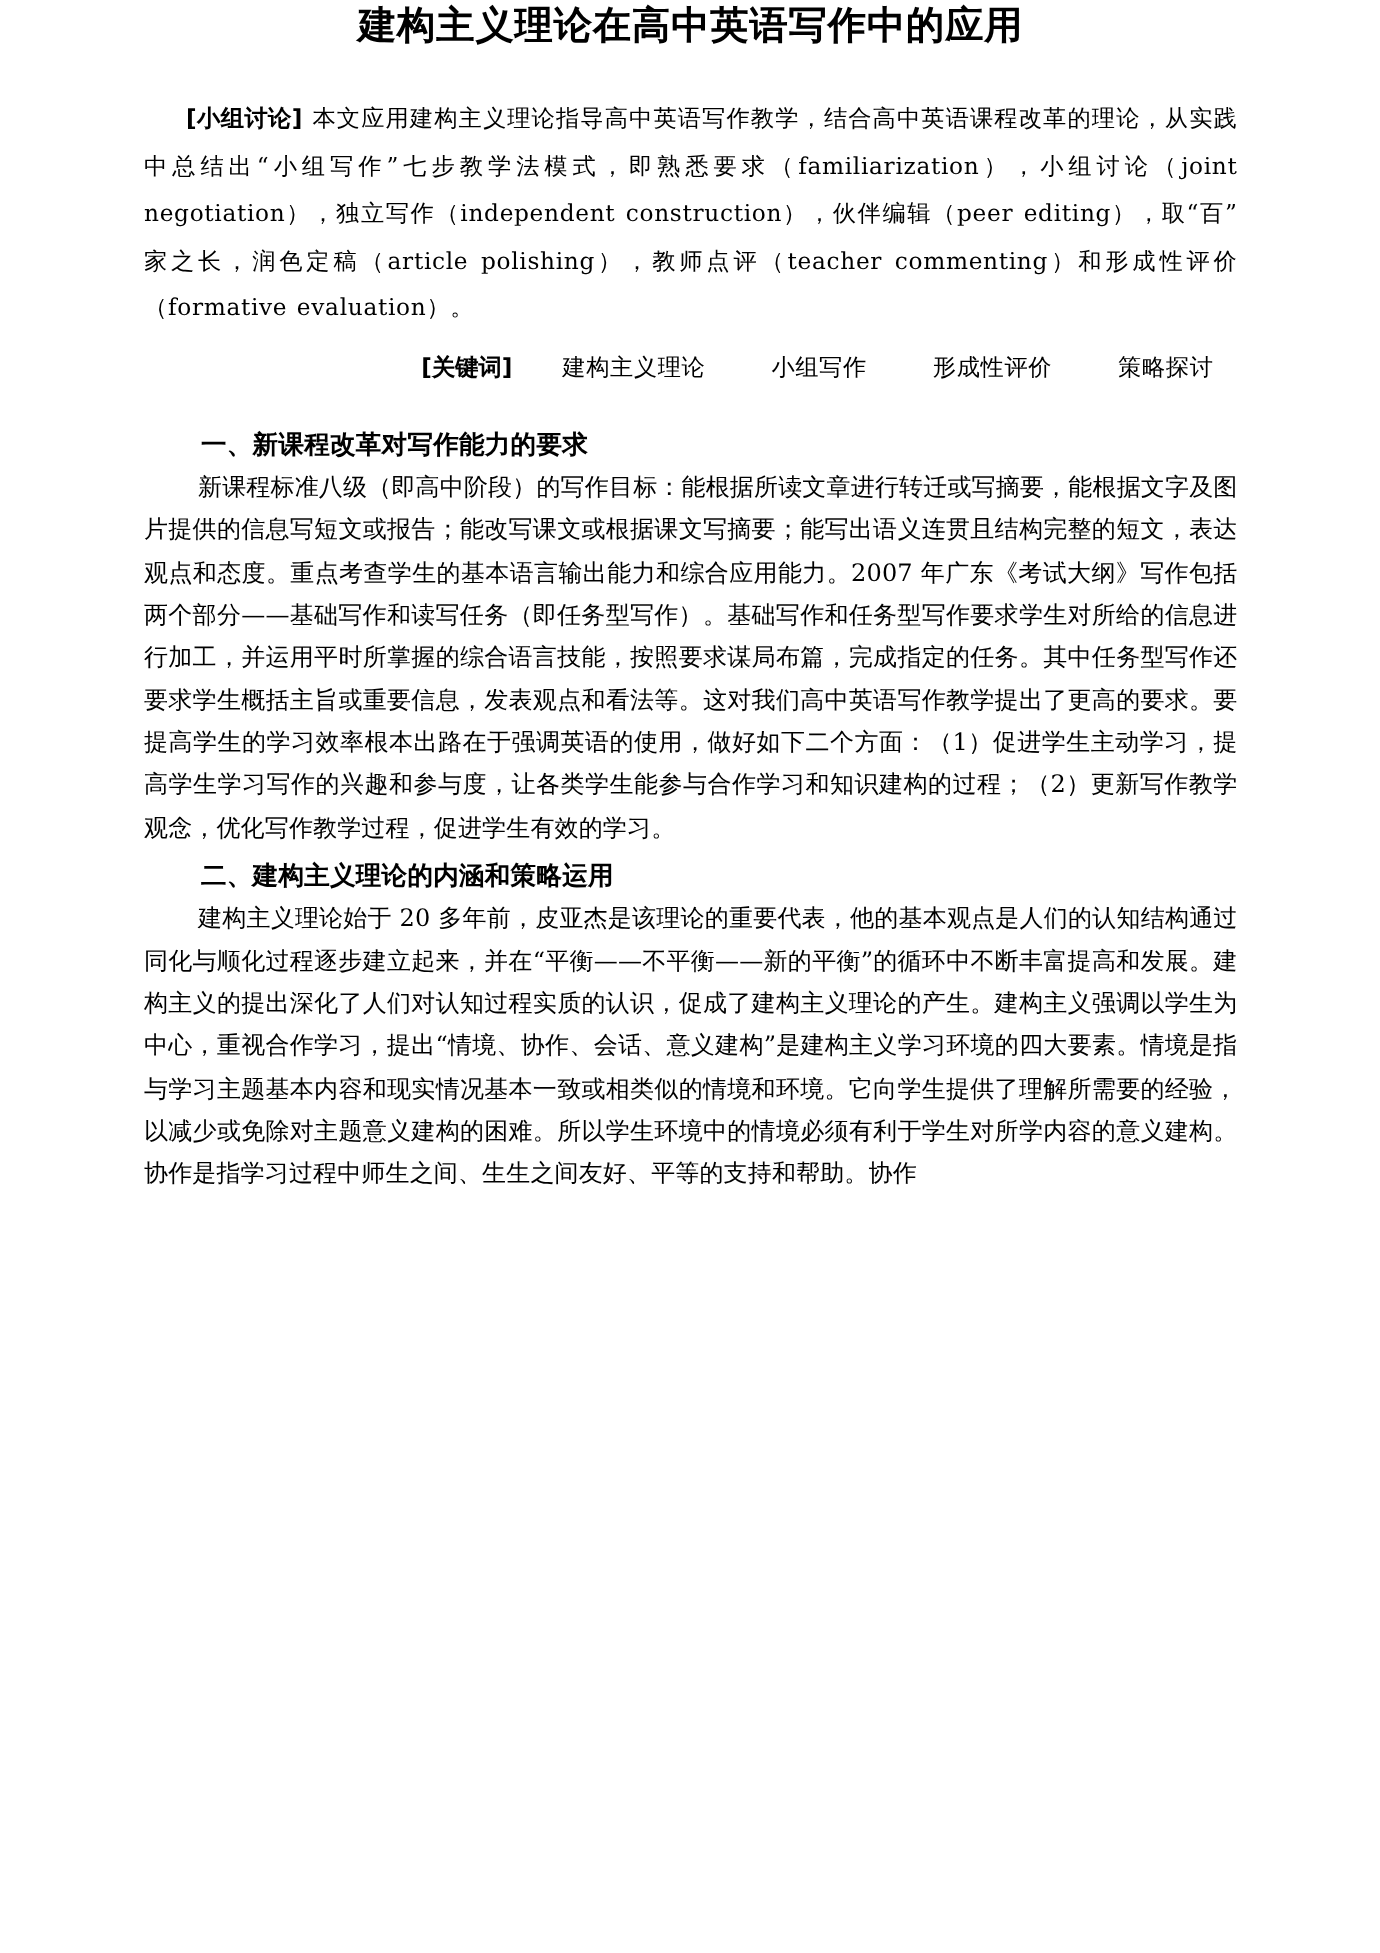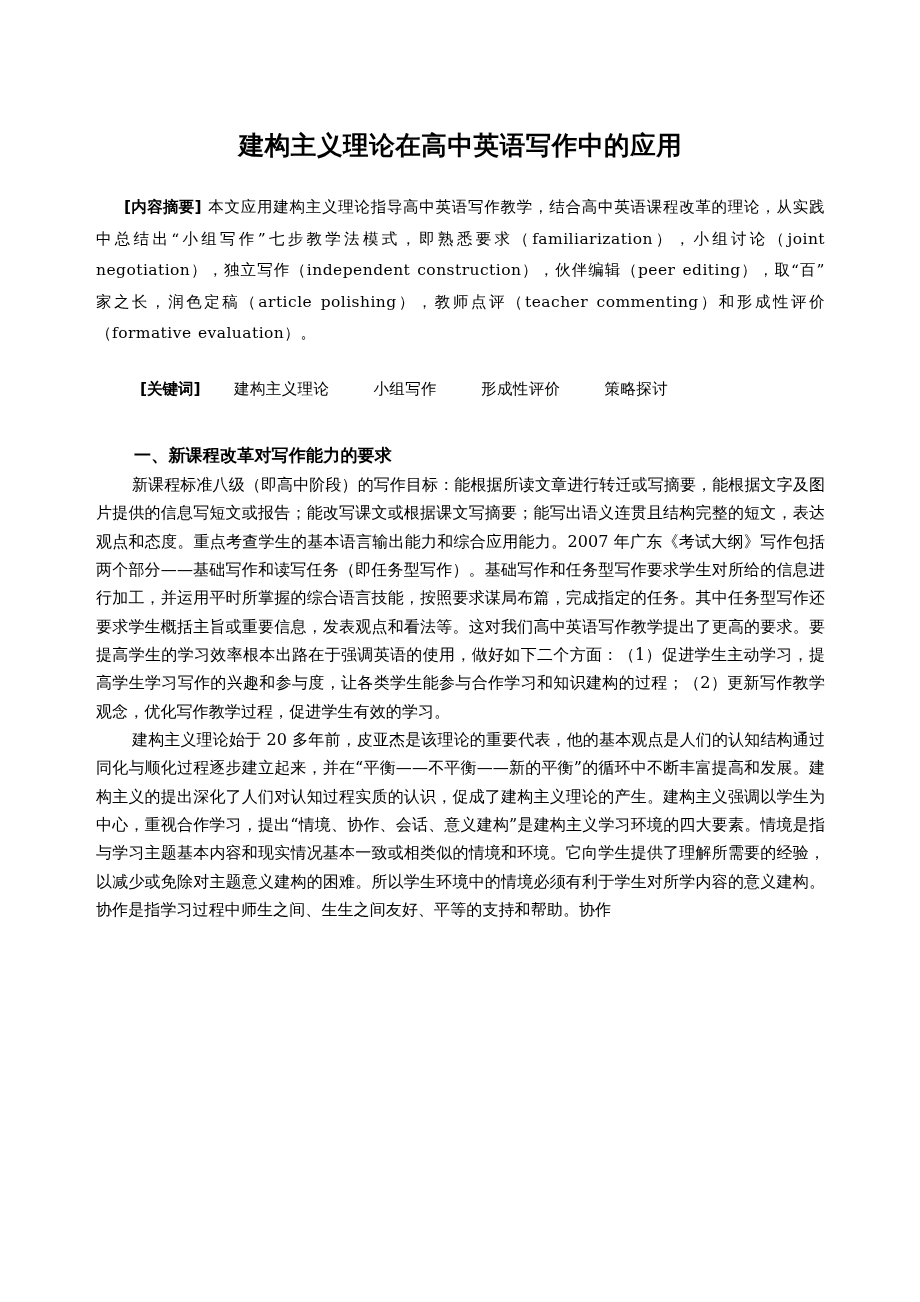--- a/index.html
+++ b/index.html
@@ -31,21 +31,20 @@
   .content {
     position: absolute;
     left: 96px;
     top: 0;
     width: 729px;        
   }
 
   
   .doc-title {
     margin: 0;
-    padding-top: 128px;
     text-align: center;
     font-family: "DejaVu Sans", "Liberation Sans", sans-serif;
     font-weight: bold;
     font-size: 25.5px;
     line-height: 34px;
     letter-spacing: 0.6px;
     color: #000;
   }
 
   
@@ -82,41 +81,42 @@
     letter-spacing: 0.45px;
     word-spacing: 1px;
   }
   .marker {
     font-family: "DejaVu Sans", "Liberation Sans", sans-serif;
     font-weight: bold;
     letter-spacing: 0;
   }
 
   .keywords {
-    margin: 16px;
+    margin: 0;
     padding-top: 9px;
     font-size: 15.5px;
     line-height: 28px;
     text-indent: 28px;
     letter-spacing: 0.4px;
+    text-align: right;
   }
   .keywords .kw {
     display: inline-block;
     padding-right: 16px;
   }
   .keywords .kw:first-of-type {
     padding-left: 6px;
   }
 
   
   .section-heading {
     margin: 0;
     padding-top: 24px;
     padding-bottom: 0;
-    font-family: Liberation Mono, monospace;
+    font-family: Liberation Serif, serif;
     font-weight: bold;
     font-size: 17px;
     line-height: 28.4px;
     text-indent: 38px;
     letter-spacing: 0.2px;
   }
   .section-heading.tight {
     padding-top: 4px;
   }
 
@@ -135,31 +135,32 @@
 <body>
 
 <div class="page">
   <div class="content">
 
     <h1 class="doc-title">建构主义理论在高中英语写作中的应用</h1>
 
 
     <div class="abstract-block">
       <p class="abstract">
-        <span class="marker">[内容摘要]</span>
+        <span class="marker">[小组讨论]</span>
         <span>本文应用建构主义理论指导高中英语写作教学，结合高中英语课程改革的理论，从实践中总结出“小组写作”七步教学法模式，即熟悉要求（familiarization），小组讨论（joint negotiation），独立写作（independent construction），伙伴编辑（peer editing），取“百”家之长，润色定稿（article polishing），教师点评（teacher commenting）和形成性评价（formative evaluation）。</span>
       </p>
       <p class="keywords">
         <span class="marker">[关键词]</span>
         <span class="kw">建构主义理论</span><span class="kw">小组写作</span><span class="kw">形成性评价</span><span class="kw">策略探讨</span>
       </p>
     </div>
 
     <h2 class="section-heading">一、新课程改革对写作能力的要求</h2>
 
     <p class="body-para">新课程标准八级（即高中阶段）的写作目标：能根据所读文章进行转迁或写摘要，能根据文字及图片提供的信息写短文或报告；能改写课文或根据课文写摘要；能写出语义连贯且结构完整的短文，表达观点和态度。重点考查学生的基本语言输出能力和综合应用能力。2007 年广东《考试大纲》写作包括两个部分——基础写作和读写任务（即任务型写作）。基础写作和任务型写作要求学生对所给的信息进行加工，并运用平时所掌握的综合语言技能，按照要求谋局布篇，完成指定的任务。其中任务型写作还要求学生概括主旨或重要信息，发表观点和看法等。这对我们高中英语写作教学提出了更高的要求。要提高学生的学习效率根本出路在于强调英语的使用，做好如下二个方面：（1）促进学生主动学习，提高学生学习写作的兴趣和参与度，让各类学生能参与合作学习和知识建构的过程；（2）更新写作教学观念，优化写作教学过程，促进学生有效的学习。</p>
 
 
+    <h2 class="section-heading tight">二、建构主义理论的内涵和策略运用</h2>
 
     <p class="body-para">建构主义理论始于 20 多年前，皮亚杰是该理论的重要代表，他的基本观点是人们的认知结构通过同化与顺化过程逐步建立起来，并在“平衡——不平衡——新的平衡”的循环中不断丰富提高和发展。建构主义的提出深化了人们对认知过程实质的认识，促成了建构主义理论的产生。建构主义强调以学生为中心，重视合作学习，提出“情境、协作、会话、意义建构”是建构主义学习环境的四大要素。情境是指与学习主题基本内容和现实情况基本一致或相类似的情境和环境。它向学生提供了理解所需要的经验，以减少或免除对主题意义建构的困难。所以学生环境中的情境必须有利于学生对所学内容的意义建构。协作是指学习过程中师生之间、生生之间友好、平等的支持和帮助。协作</p>
 
   </div>
 </div>
 
 </body></html>

